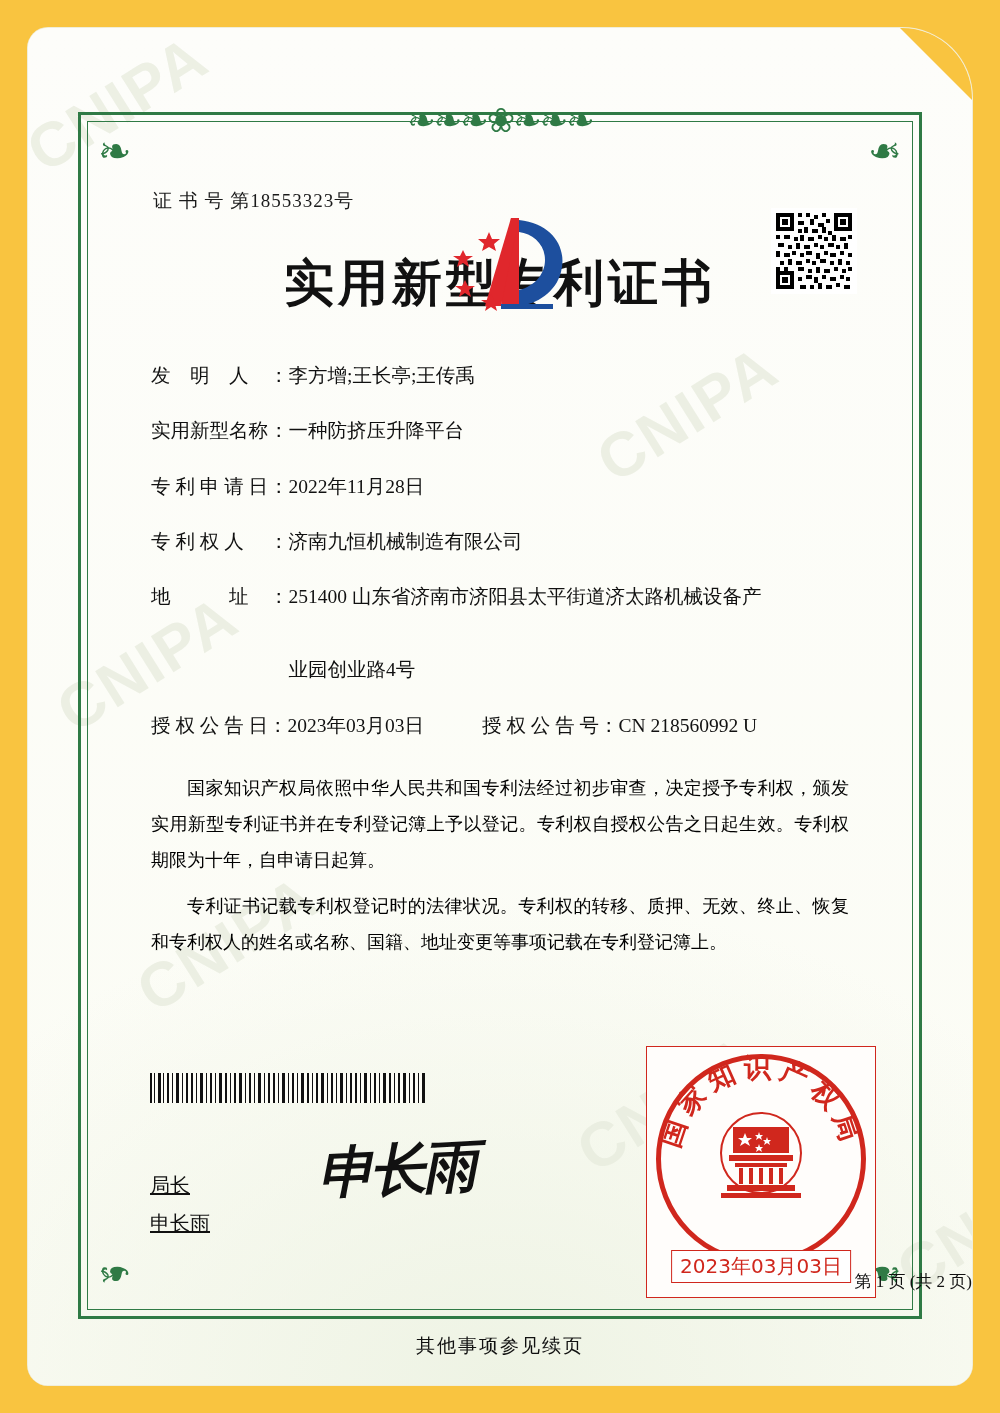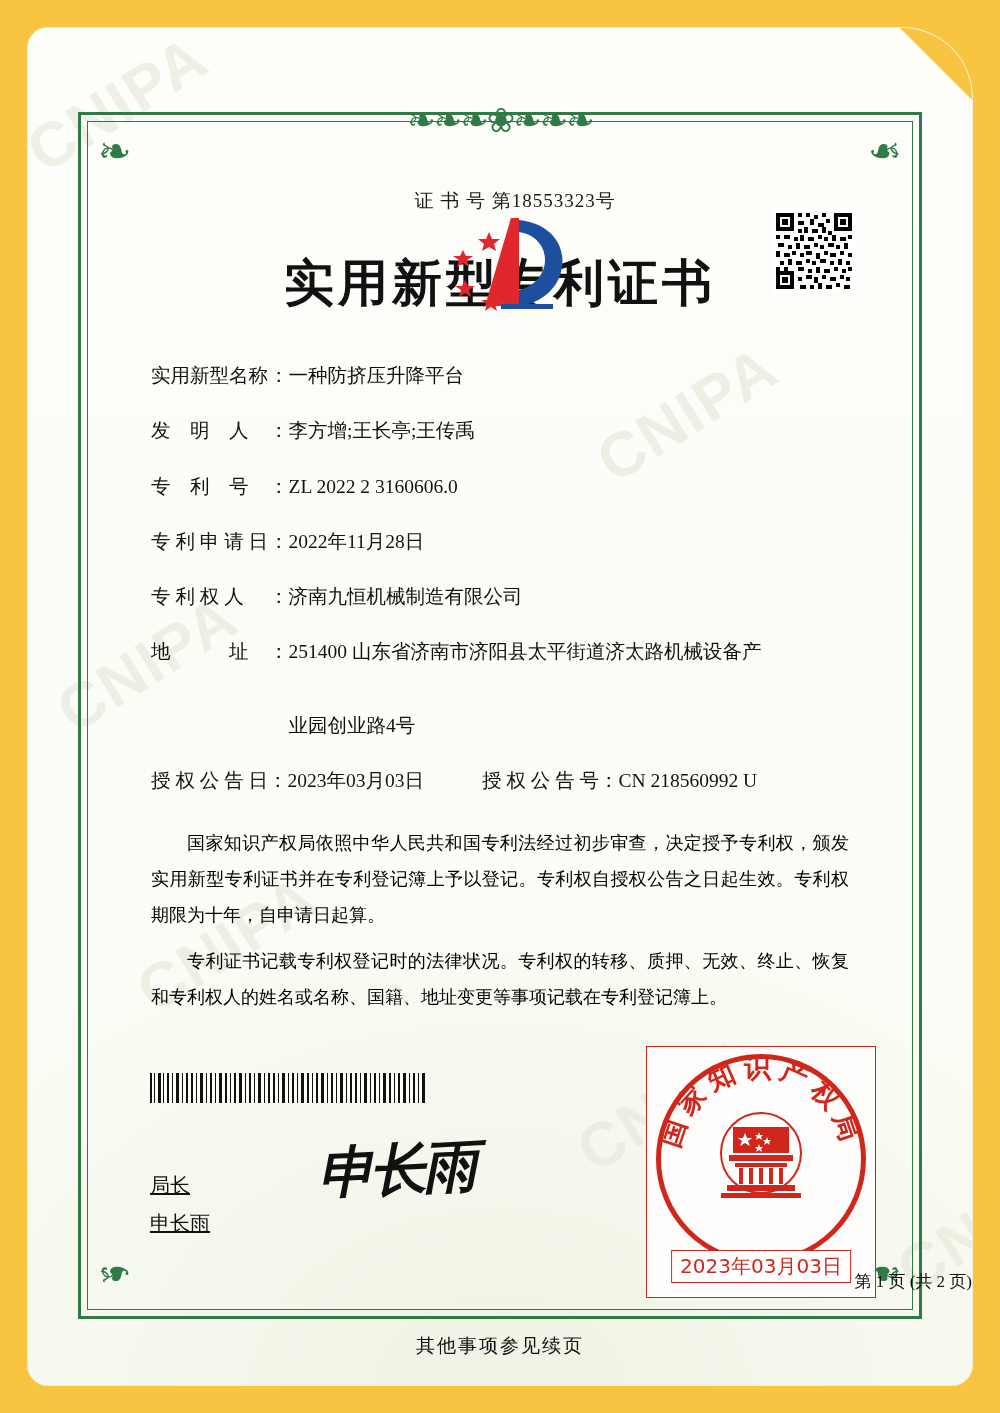--- a/index.html
+++ b/index.html
@@ -72,21 +72,20 @@
   .wm3{left:20px;top:600px;font-size:62px;}
   .wm4{left:100px;top:880px;font-size:62px;}
   .wm5{left:540px;top:1040px;font-size:62px;}
   .wm6{left:860px;top:1160px;font-size:62px;}
 
   .content{position:absolute;left:95px;top:130px;right:95px;}
 
   .certno{
     font-size:19px;color:#1a1a1a;letter-spacing:1px;
     margin:30px 0 0 30px;
-    text-align:center;
   }
   
   .emblem{
     position:absolute;left:50%;top:52px;transform:translateX(-50%);
     width:170px;height:115px;
   }
   
   .qr{
     position:absolute;right:20px;top:50px;width:86px;height:86px;
     background:#fff;padding:3px;box-sizing:border-box;
@@ -288,39 +287,33 @@
         </svg>
       </div>
 
       <div class="certno">证 书 号 第18553323号</div>
 
       <div class="title">实用新型专利证书</div>
 
       <div class="fields">
 
         <div class="row">
+          <div class="lbl">发　明　人</div>
+          <div class="val">
+            <span>：</span><span>李方增;王长亭;王传禹</span>
+          </div>
+        </div>
+
+        <div class="row">
           <div class="lbl">实用新型名称</div>
           <div class="val">
             <span>：</span><span>一种防挤压升降平台</span>
           </div>
         </div>
 
-        <div class="row">
-          <div class="lbl">发　明　人</div>
-          <div class="val">
-            <span>：</span><span>李方增;王长亭;王传禹</span>
-          </div>
-        </div>
-
-        <div class="row">
-          <div class="lbl">专　利　号</div>
-          <div class="val">
-            <span>：</span><span>ZL 2022 2 3160606.0</span>
-          </div>
-        </div>
 
         <div class="row">
           <div class="lbl">专 利 申 请 日</div>
           <div class="val">
             <span>：</span><span>2022年11月28日</span>
           </div>
         </div>
 
         <div class="row">
           <div class="lbl">专 利 权 人</div>

